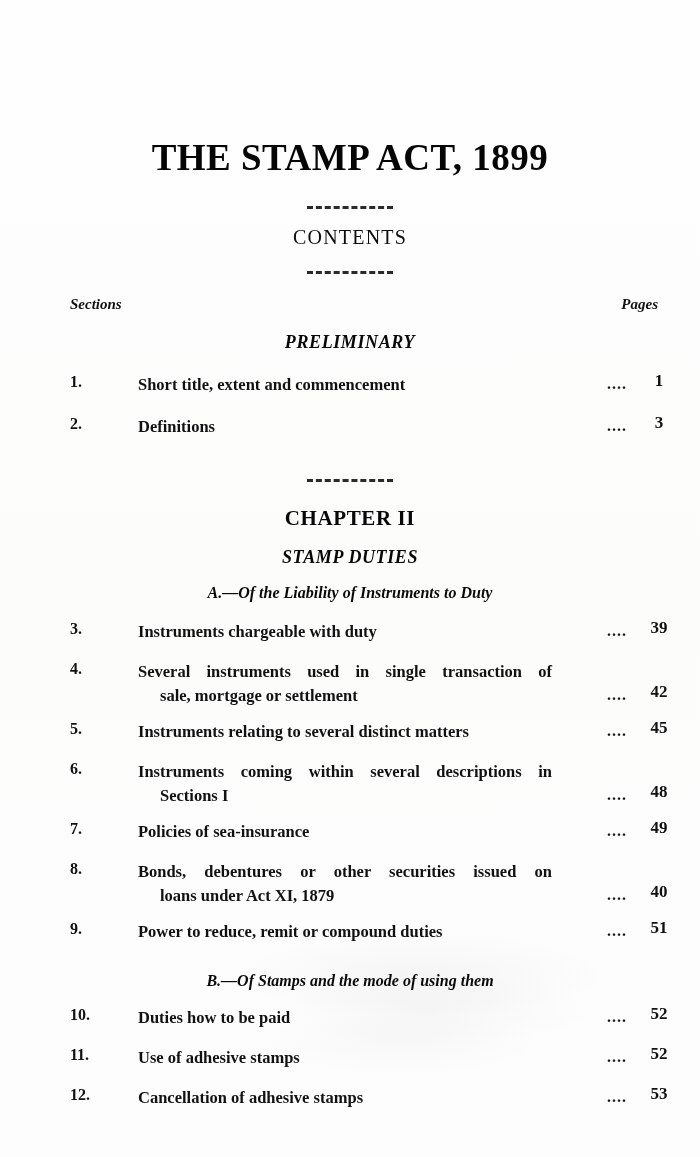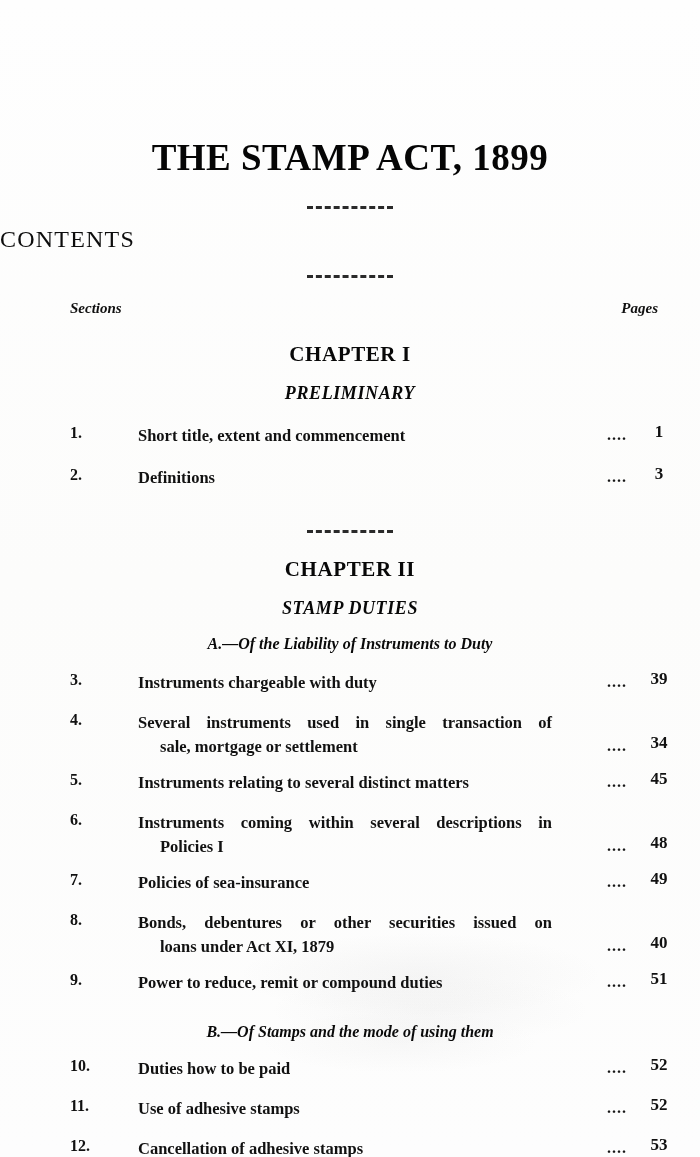--- a/index.html
+++ b/index.html
@@ -54,21 +54,22 @@
     width: 86px;
     height: 0;
     margin: 0 auto;
     border-top: 3px dashed #2a2a2a;
   }
   .rule-1 { margin-top: 30px; }
   .rule-2 { margin-top: 22px; }
   .rule-3 { margin-top: 0; }
 
   .contents-word {
-    font-size: 24px;
+    text-align: center;
+    font-size: 20px;
     letter-spacing: 1.2px;
     margin-top: 17px;
     color: #0d0d0d;
   }
 
   
   .col-head {
     position: relative;
     margin-top: 22px;
     height: 20px;
@@ -170,21 +171,20 @@
   <div class="contents-word">CONTENTS</div>
 
   <div class="rule rule-2"></div>
 
   <div class="col-head">
     <span class="sections-label">Sections</span>
     <span class="pages-label">Pages</span>
   </div>
 
   <div id="toc-body">
-      <div class="chapter-title" style="margin-top: 22px;">CHAPTER I</div>
       <div class="chapter-sub" style="margin-top: 16px;">PRELIMINARY</div>
       <div class="entry" style="margin-top: 20px;">
         <span class="entry-num">1.</span>
         <div class="entry-title one-line">Short title, extent and commencement</div>
         <span class="entry-leader" style="top: 2px;">....</span>
         <span class="entry-page" style="top: -2px;">1</span>
       </div>
       <div class="entry" style="margin-top: 14px;">
         <span class="entry-num">2.</span>
         <div class="entry-title one-line">Definitions</div>
@@ -201,33 +201,33 @@
         <span class="entry-leader" style="top: 2px;">....</span>
         <span class="entry-page" style="top: -2px;">39</span>
       </div>
       <div class="entry" style="margin-top: 12px;">
         <span class="entry-num">4.</span>
         <div class="entry-title">
           <span style="display: block; text-align: justify; text-align-last: justify;">Several instruments used in single transaction of</span>
           <span class="wrap-line">sale, mortgage or settlement</span>
         </div>
         <span class="entry-leader" style="top: 26px;">....</span>
-        <span class="entry-page" style="top: 22px;">34</span>
+        <span class="entry-page" style="top: 22px;">42</span>
       </div>
       <div class="entry" style="margin-top: 12px;">
         <span class="entry-num">5.</span>
         <div class="entry-title one-line">Instruments relating to several distinct matters</div>
         <span class="entry-leader" style="top: 2px;">....</span>
         <span class="entry-page" style="top: -2px;">45</span>
       </div>
       <div class="entry" style="margin-top: 12px;">
         <span class="entry-num">6.</span>
         <div class="entry-title">
           <span style="display: block; text-align: justify; text-align-last: justify;">Instruments coming within several descriptions in</span>
-          <span class="wrap-line">Policies I</span>
+          <span class="wrap-line">Sections I</span>
         </div>
         <span class="entry-leader" style="top: 26px;">....</span>
         <span class="entry-page" style="top: 22px;">48</span>
       </div>
       <div class="entry" style="margin-top: 12px;">
         <span class="entry-num">7.</span>
         <div class="entry-title one-line">Policies of sea-insurance</div>
         <span class="entry-leader" style="top: 2px;">....</span>
         <span class="entry-page" style="top: -2px;">49</span>
       </div>

